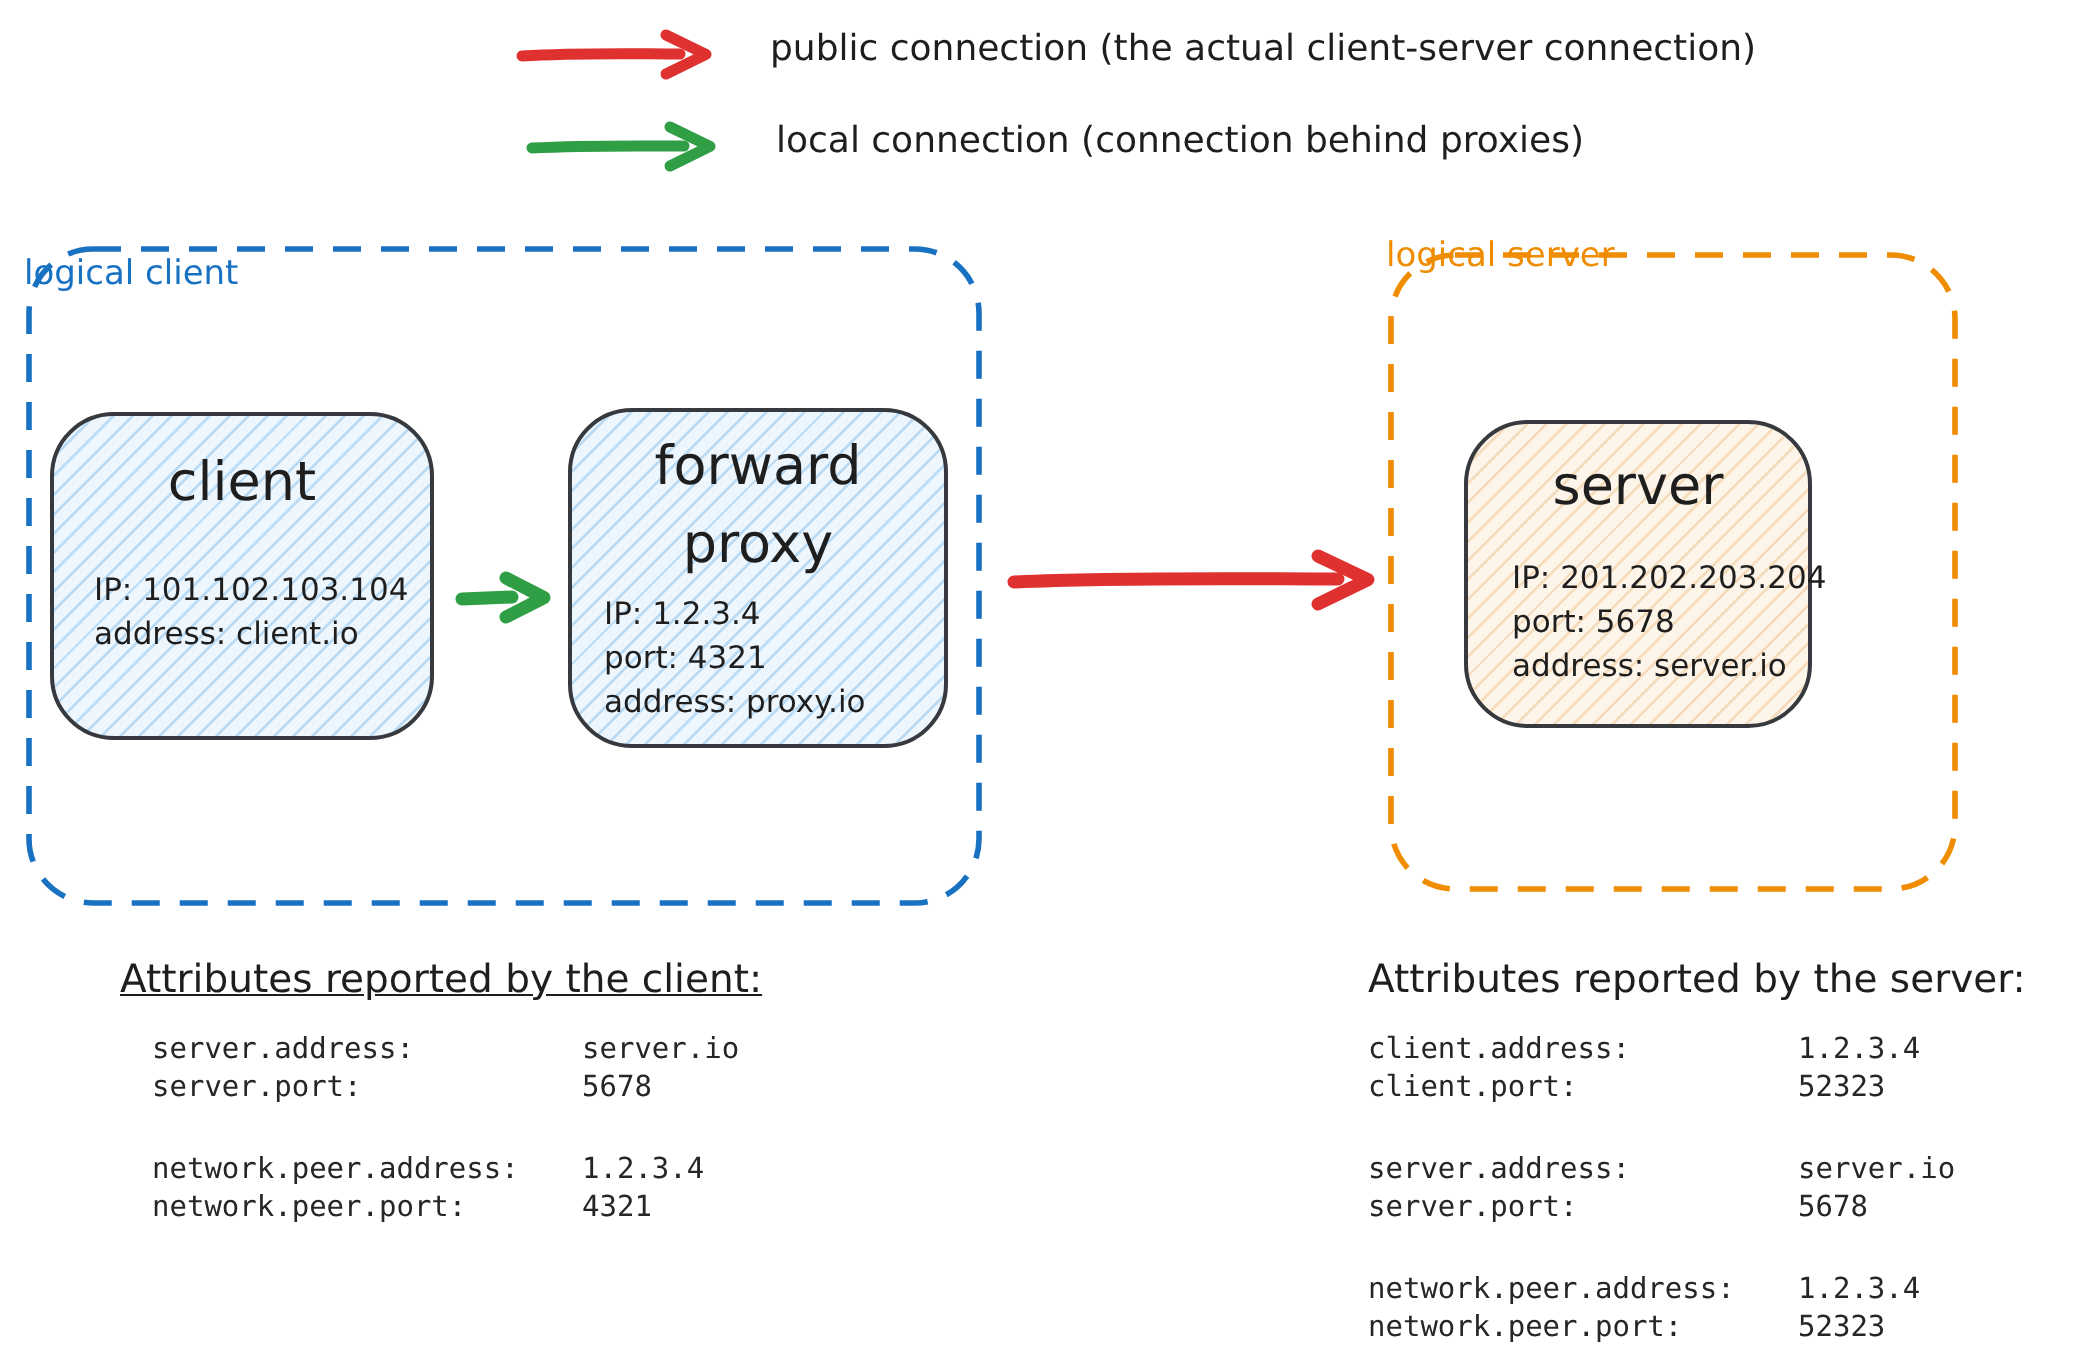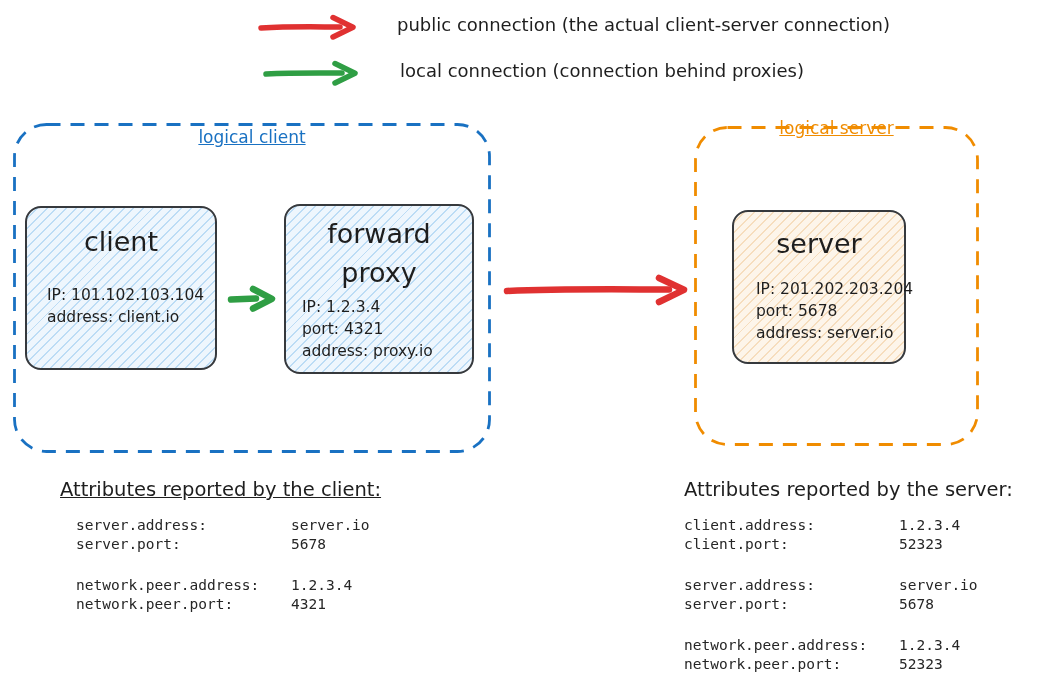--- a/index.html
+++ b/index.html
@@ -13,38 +13,36 @@
     overflow: hidden;
   }
   .abs { position: absolute; }
 
   
   .legend-label {
     font-size: 18px;
     line-height: 28px;
     color: #1e1e1e;
     white-space: nowrap;
-    margin-left: 12px;
   }
 
   
   .logical-label {
     font-size: 17px;
-    text-align: center;
-    white-space: nowrap;
-    text-decoration: underline;
+    text-align: left;
+    white-space: nowrap;
   }
   .logical-label.blue  { color: #1971c2; }
   .logical-label.orange{ color: #f08c00; }
 
   
   .node {
     position: absolute;
     border: 2px solid #36393d;
-    border-radius: 16px;
+    border-radius: 32px;
     box-sizing: border-box;
   }
   .node.blue-fill {
     background: repeating-linear-gradient(135deg,
       #bcdcf5 0px, #bcdcf5 1.4px, #eef6fd 1.4px, #eef6fd 6.8px);
   }
   .node.orange-fill {
     background: repeating-linear-gradient(135deg,
       #f6ddbd 0px, #f6ddbd 1.4px, #fdf5ea 1.4px, #fdf5ea 6.8px);
   }

